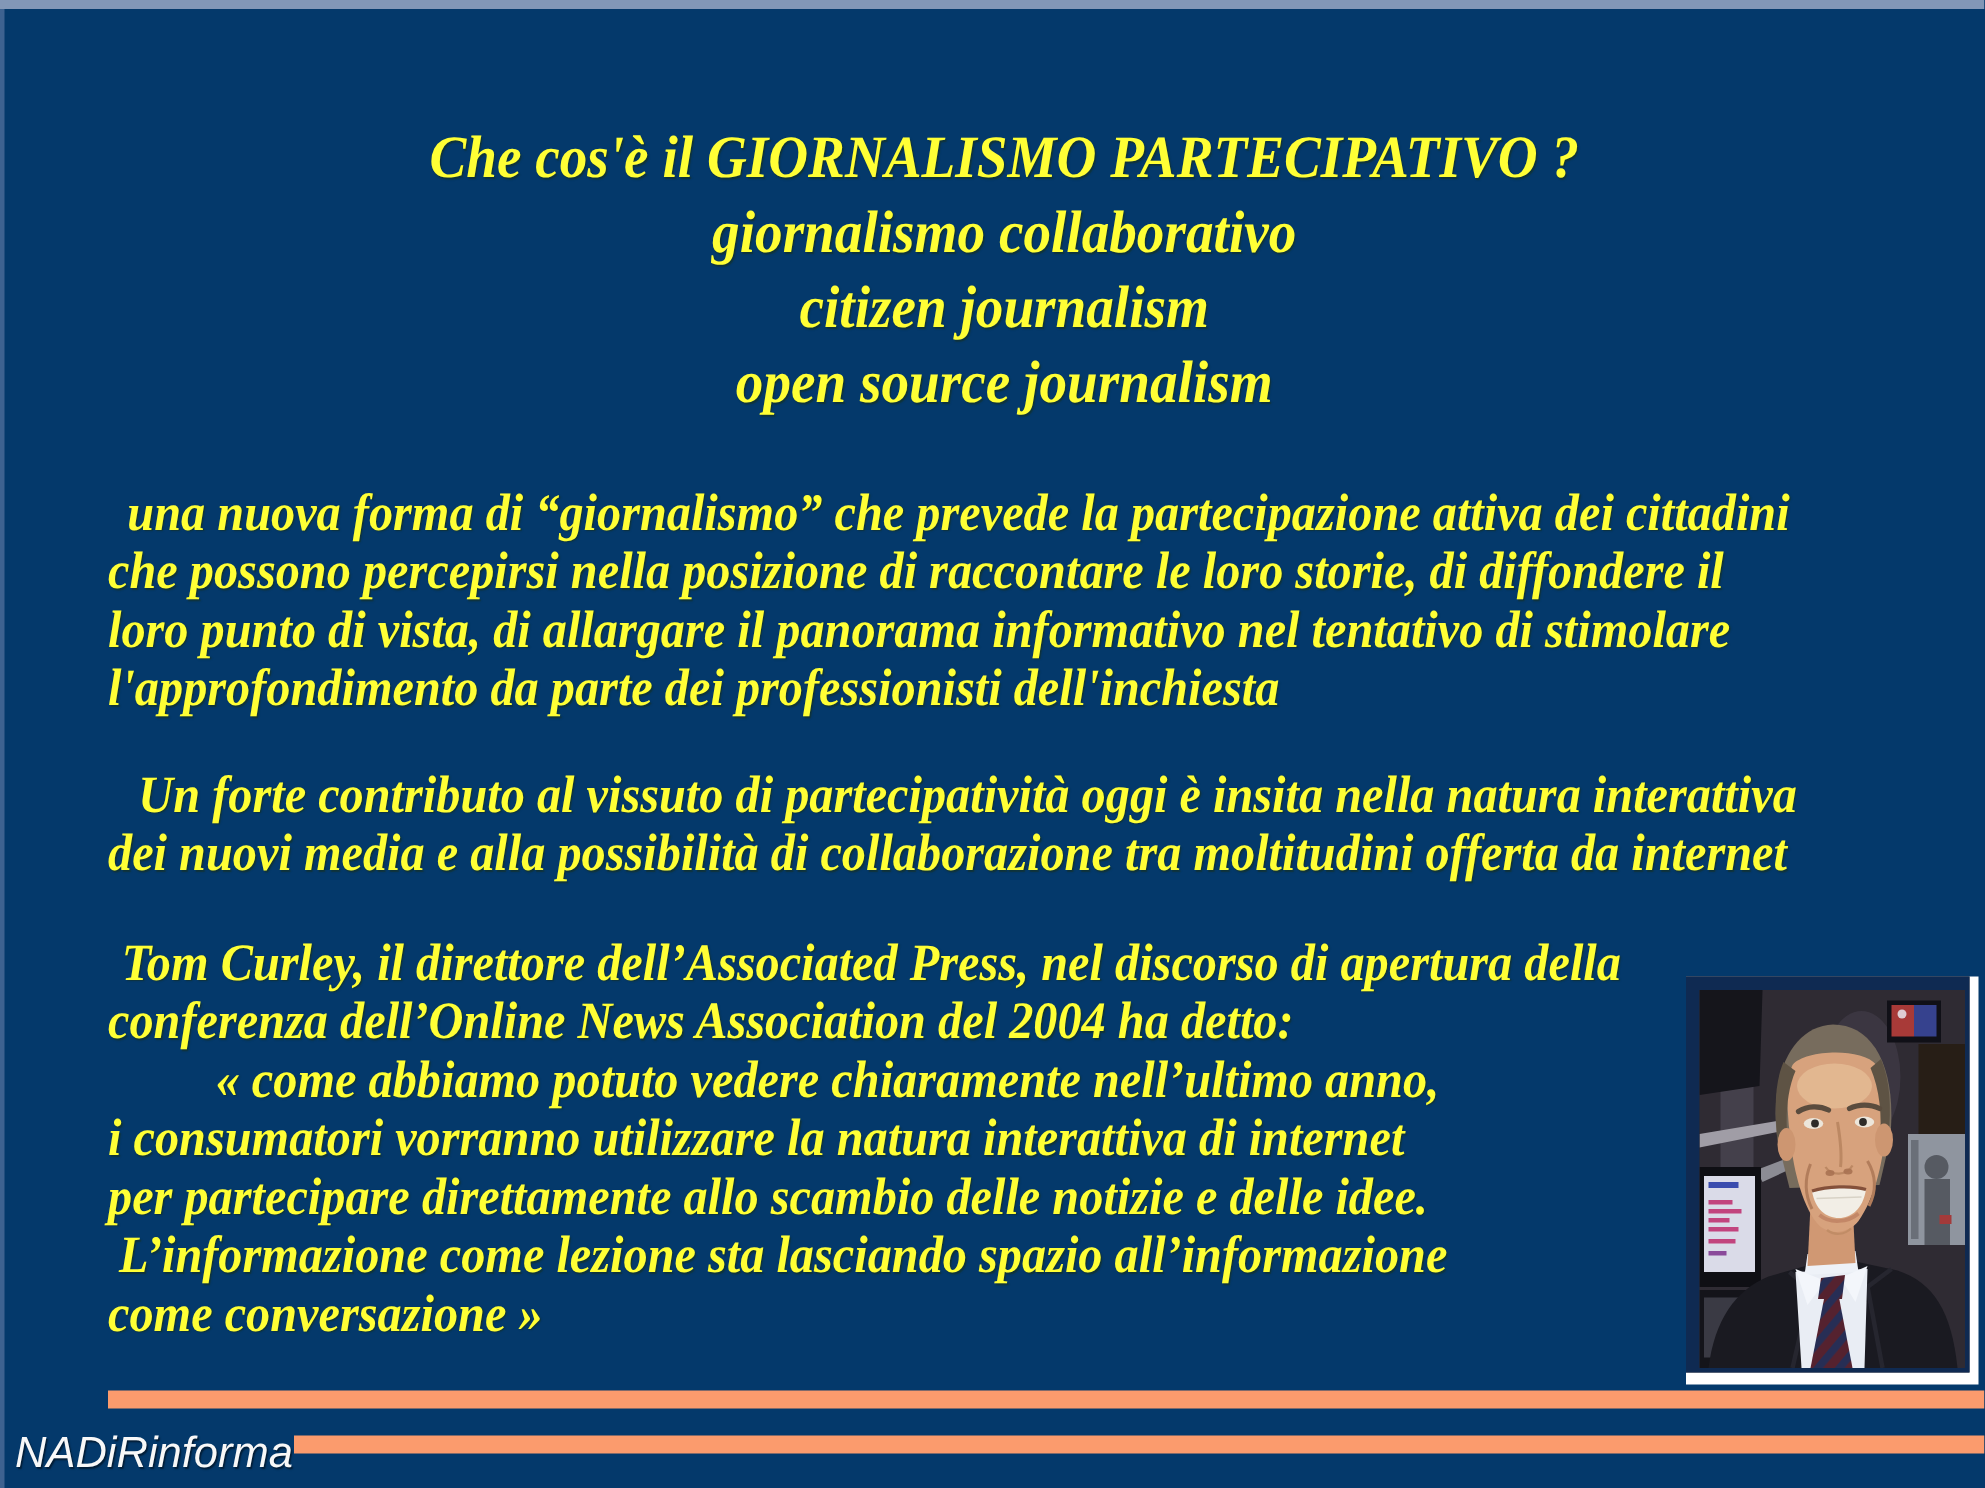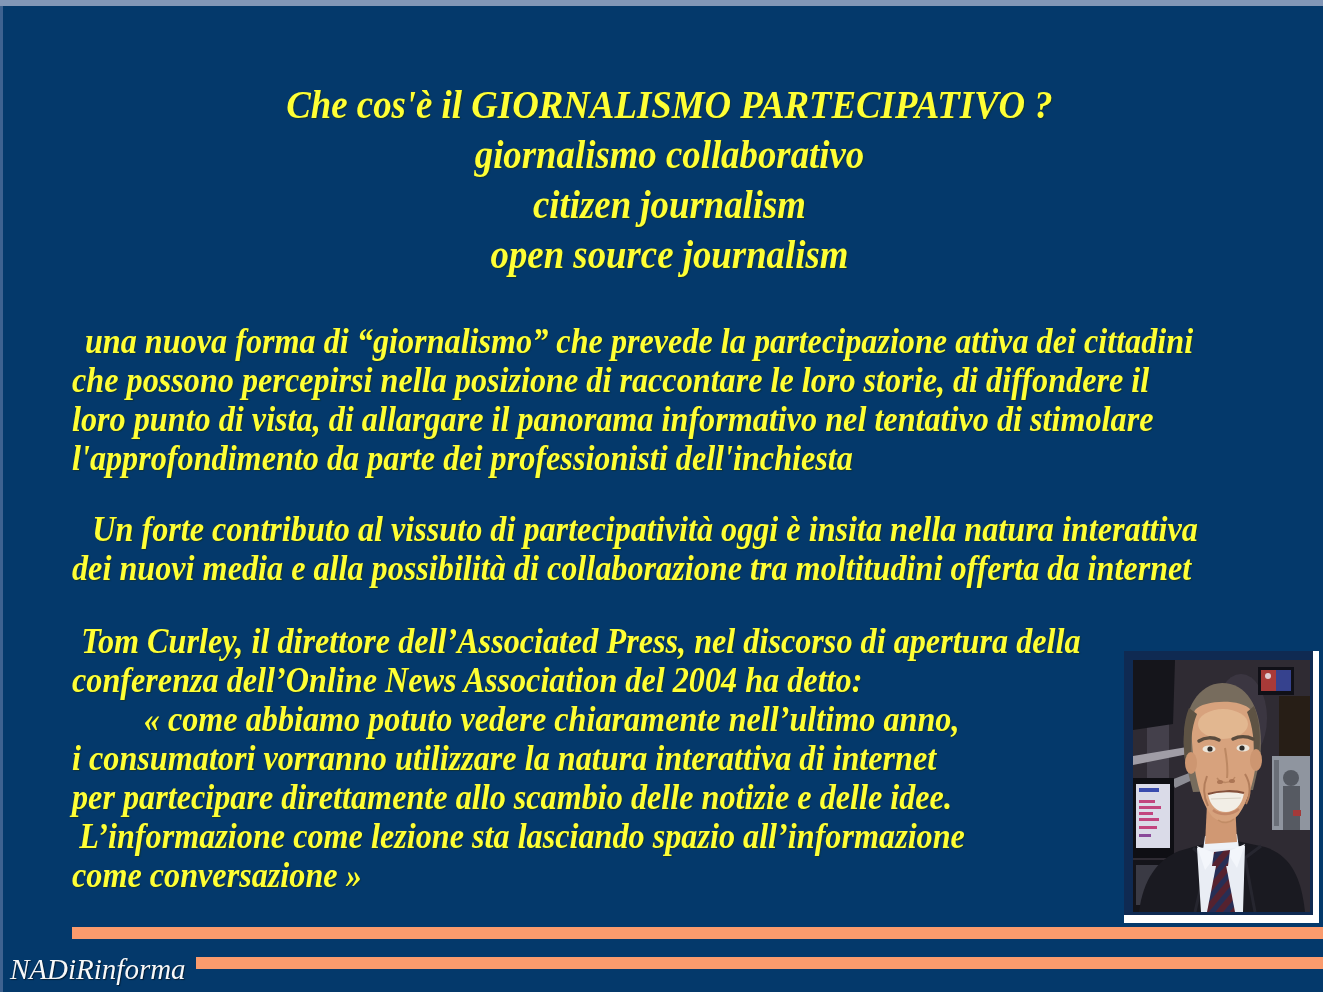--- a/index.html
+++ b/index.html
@@ -48,21 +48,21 @@
     background:#2f2b33;
   }
   .photo svg{display:block;}
 
   
   .bar{position:absolute;background:#fb9b6d;}
   .bar-1{left:72px;top:927px;width:1251px;height:12px;}
   .bar-2{left:196px;top:957px;width:1127px;height:12px;}
   .footer-brand{
     position:absolute;left:10px;top:953px;
-    font-family:Liberation Serif, serif;
+    font-family:Liberation Sans, sans-serif;
     font-style:italic;font-size:29px;line-height:32px;color:#f8f8f8;
     text-shadow:1px 1px 1px rgba(0,0,0,0.5);
   }
 </style>
 </head>
 <body>
 
 <div class="top-border"></div>
 <div class="left-border"></div>
 

